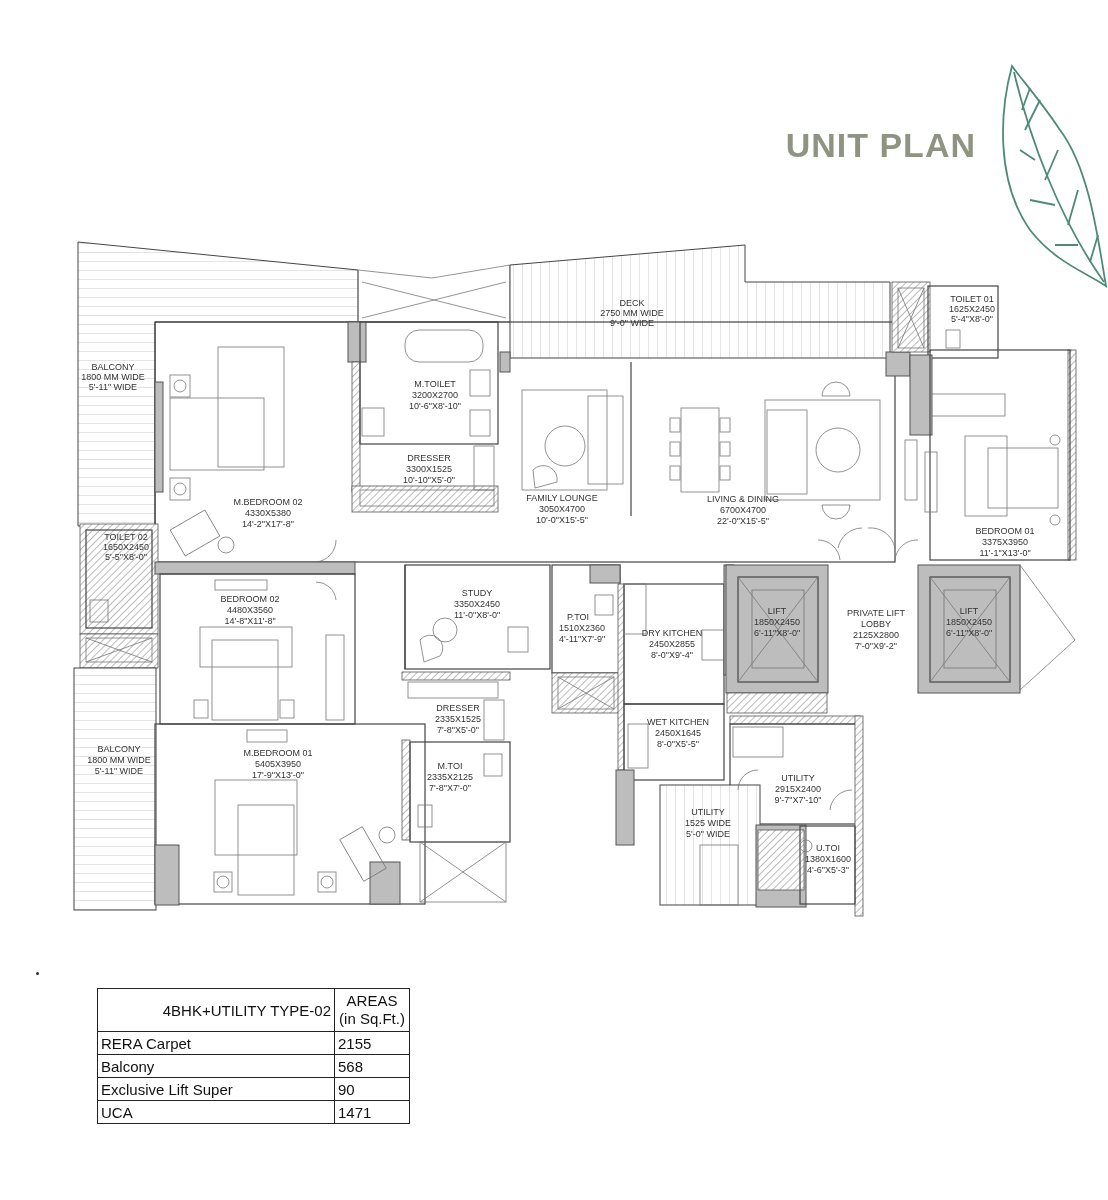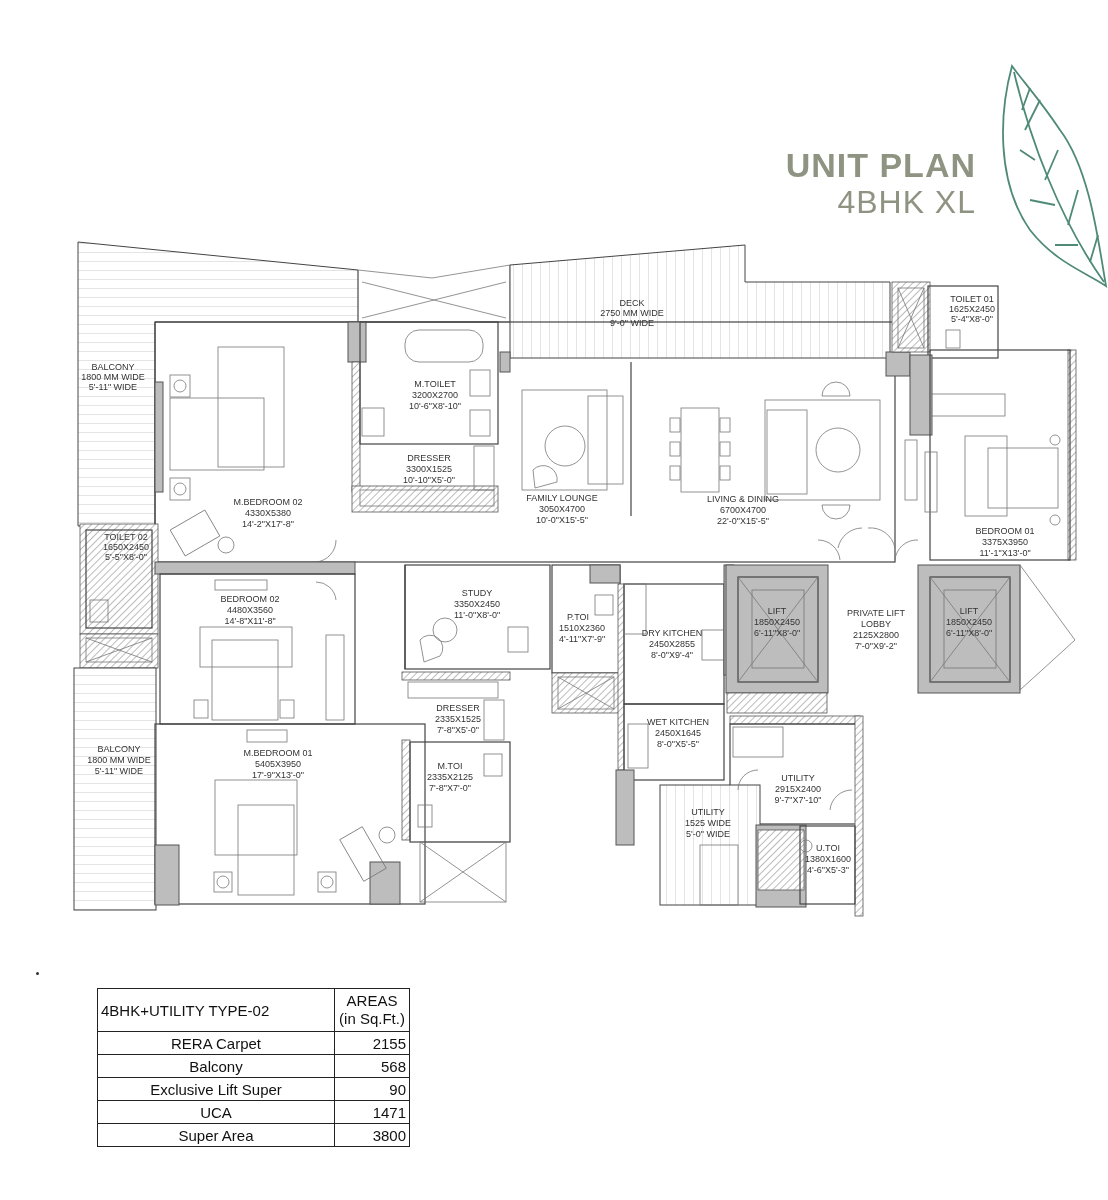--- a/index.html
+++ b/index.html
@@ -1,41 +1,40 @@
 <!DOCTYPE html>
 <html><head>
 <meta charset="utf-8">
 <style>
   html, body { margin:0; padding:0; background:#ffffff; }
   body { width:1108px; height:1200px; position:relative; overflow:hidden; font-family:"Liberation Sans", sans-serif; }
-  .title-block { position:absolute; right:132px; top:126px; text-align:right; color:#8f9482;margin-top:20px; }
+  .title-block { position:absolute; right:132px; top:126px; text-align:center; color:#8f9482; }
   .title-main { font-size:34px; font-weight:bold; letter-spacing:1px; line-height:38px; }
   .title-sub { font-size:32px; font-weight:normal; letter-spacing:1px; line-height:36px; }
   svg.plan { position:absolute; left:0; top:0; }
   .rl { font-family:"Liberation Sans", sans-serif; font-size:9px; fill:#333; text-anchor:middle; }
   .wall { fill:#bdbdbd; stroke:#555; stroke-width:1; }
   .ln { fill:none; stroke:#444; stroke-width:1.2; }
   .thin { fill:none; stroke:#777; stroke-width:0.8; }
   .hatch { fill:url(#hatch); stroke:#555; stroke-width:0.8; }
   .deckfill { fill:url(#vstripe); stroke:#444; stroke-width:1; }
   .balfill { fill:url(#hstripe); stroke:#444; stroke-width:1; }
   .dot { position:absolute; left:36px; top:972px; width:3px; height:3px; background:#333; border-radius:50%; }
   table.areas { position:absolute; left:97px; top:988px; border-collapse:collapse; font-family:"Liberation Sans", sans-serif; font-size:15px; color:#111; }
   table.areas td, table.areas th { border:1px solid #222; padding:0 3px; height:22px; font-weight:normal; }
-  table.areas th.hname { width:230px; text-align:left; height:42px; }
+  table.areas th.hname { width:230px; text-align:right; height:42px; }
   table.areas th.hval { width:68px; text-align:center; line-height:18px; }
-  table.areas td.name { text-align:center; }
-  table.areas td.val { text-align:right; }
+  table.areas td.name { }
+  table.areas td.val { text-align:left; }
 </style>
 </head>
 <body>
 
 <div class="title-block">
   <div class="title-main">UNIT PLAN</div>
-  <div class="title-sub">4BHK XL</div>
 </div>
 
 <svg class="plan" width="1108" height="960" viewBox="0 0 1108 960">
   <defs>
     <pattern id="hatch" width="5" height="5" patternUnits="userSpaceOnUse" patternTransform="rotate(45)">
       <rect width="5" height="5" fill="#fff"></rect>
       <line x1="0" y1="0" x2="0" y2="5" stroke="#777" stroke-width="1"></line>
     </pattern>
     <pattern id="vstripe" width="9" height="9" patternUnits="userSpaceOnUse">
       <rect width="9" height="9" fill="#fff"></rect>
@@ -271,18 +270,14 @@
     <td class="val">568</td>
   </tr>
   <tr>
     <td class="name">Exclusive Lift Super</td>
     <td class="val">90</td>
   </tr>
   <tr>
     <td class="name">UCA</td>
     <td class="val">1471</td>
   </tr>
-  <tr>
-    <td class="name">Super Area</td>
-    <td class="val">3800</td>
-  </tr>
 </tbody>
   </table>
 
 </body></html>

